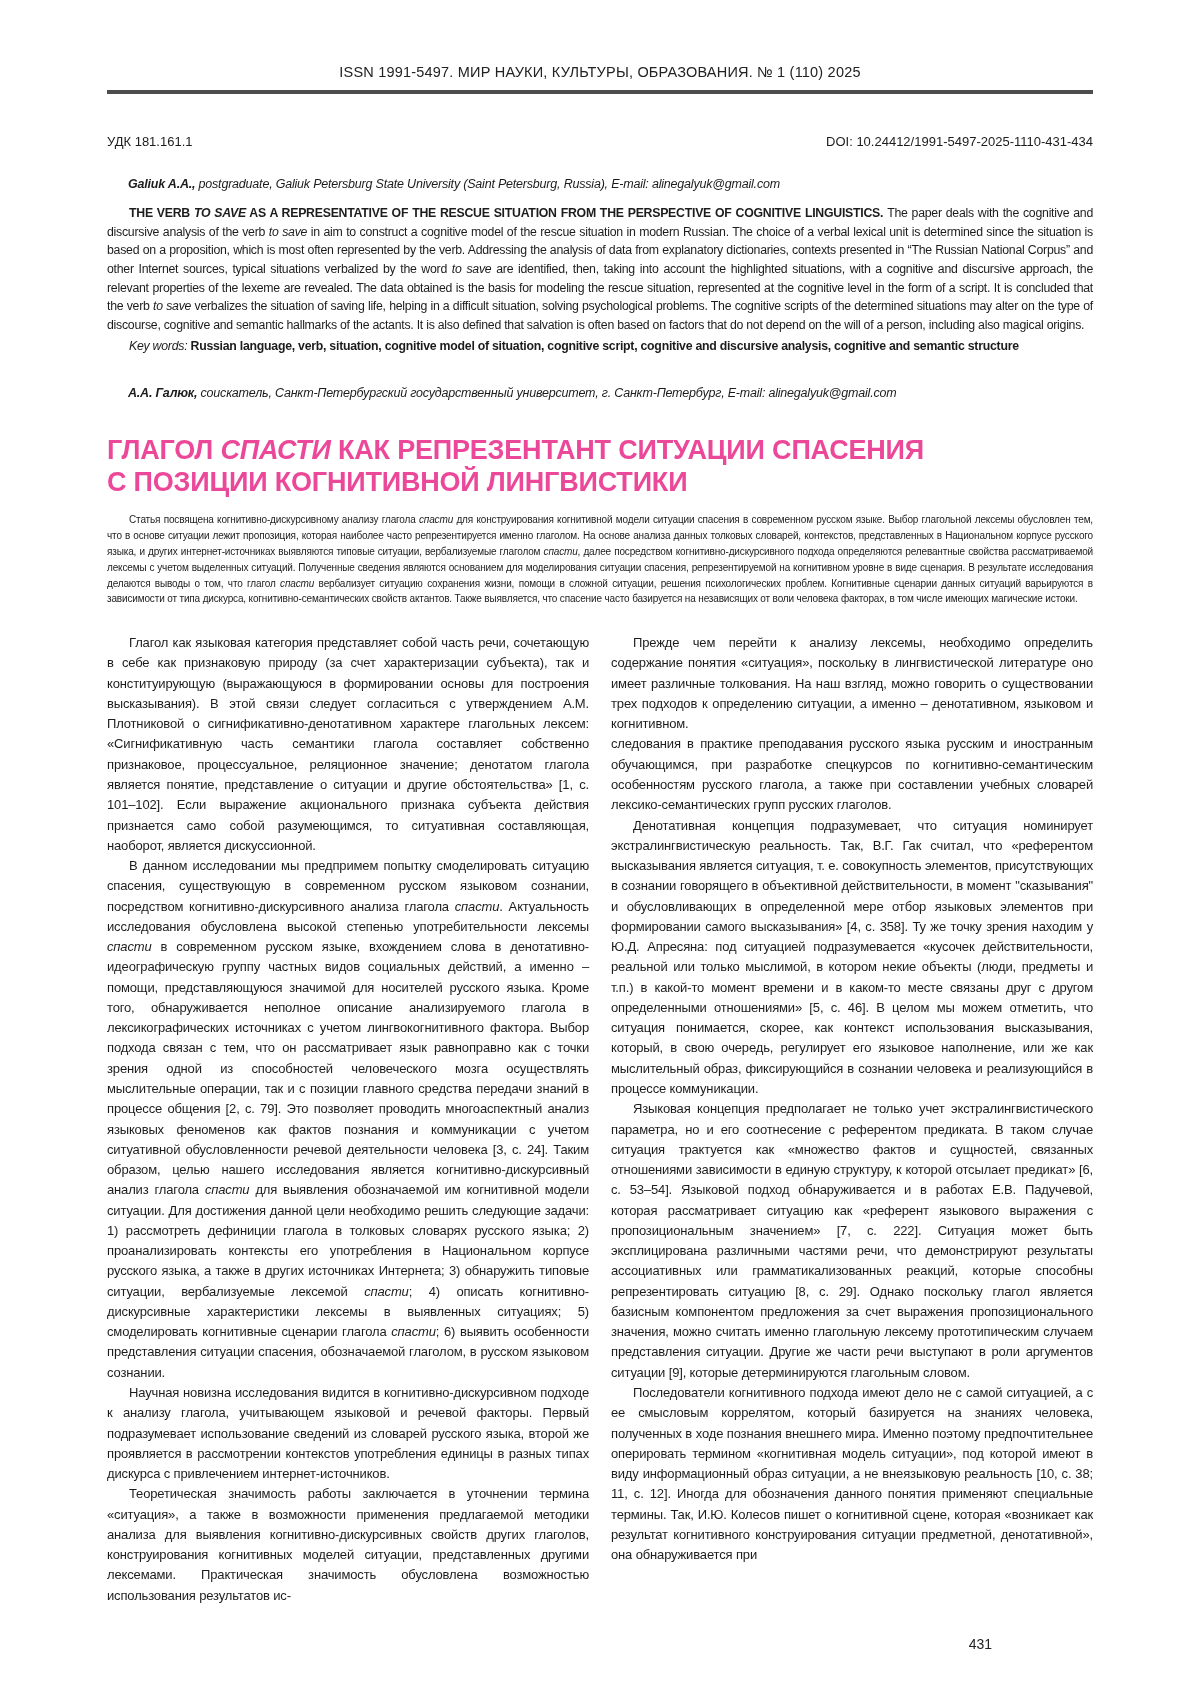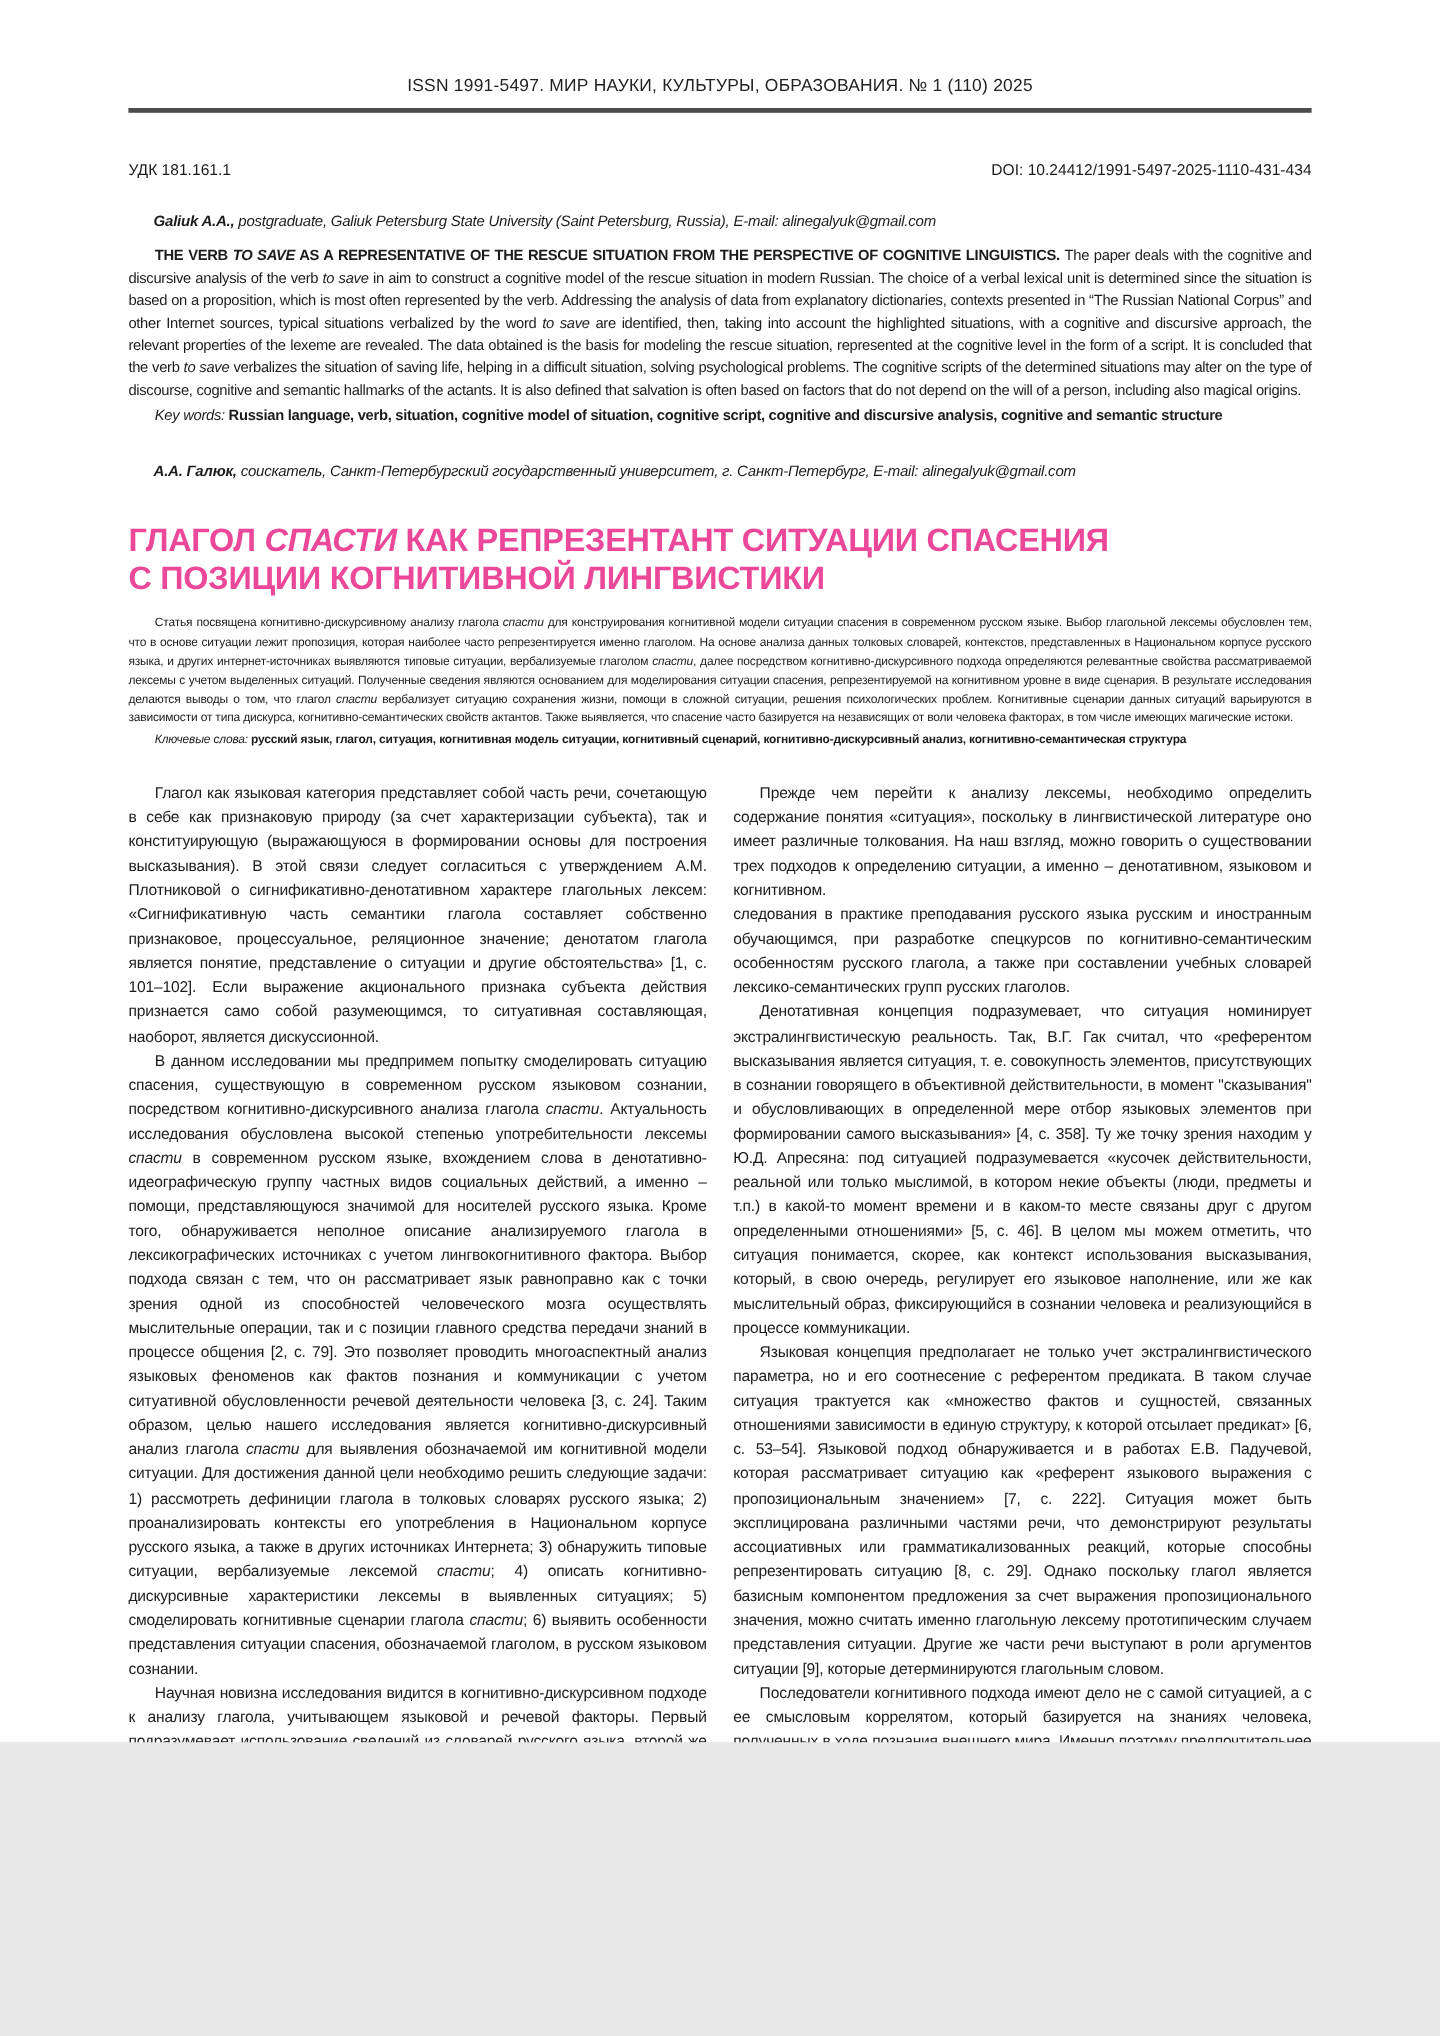--- a/index.html
+++ b/index.html
@@ -1,18 +1,18 @@
 <!DOCTYPE html>
 <html lang="ru"><head>
 <meta charset="utf-8">
 <style>
   html,body{margin:0;padding:0;background:#e8e8e8;}
   .page{
     position:relative;
-    width:1200px;height:1452px;
+    width:1200px;height:1697px;
     margin:0 auto;
     background:#ffffff;
     box-sizing:border-box;
     padding:64px 107px 0 107px;
     overflow:hidden;
     font-family:"Liberation Sans","DejaVu Sans",sans-serif;
     color:#1c1c1c;
   }
   .journal-header{
     text-align:center;
@@ -77,21 +77,21 @@
     letter-spacing:-.15px;
     text-align:justify;
   }
   .column p.body-para{
     margin:0;
     text-indent:22px;
   }
   .column p.body-para.noindent{text-indent:0;}
   .page-number{
     position:absolute;
-    top:1550px;
+    top:1636px;
     right:208px;
     font-size:14px;
     color:#222;
   }
   .b{font-weight:bold;}
   .i{font-style:italic;}
   .bi{font-weight:bold;font-style:italic;}
 </style>
 </head>
 <body>
@@ -112,21 +112,20 @@
   <p class="abstract en kw"><span class="i">Key words: </span><span class="b">Russian language, verb, situation, cognitive model of situation, cognitive script, cognitive and discursive analysis, cognitive and semantic structure</span></p>
 
   <p class="author-line ru"><span class="bi">А.А. Галюк,</span><span class="i"> соискатель, Санкт-Петербургский государственный университет, г. Санкт-Петербург, E-mail: alinegalyuk@gmail.com</span></p>
 
   <h1 class="article-title">
     <span class="title-line"><span class="b">ГЛАГОЛ </span><span class="bi">СПАСТИ</span><span class="b"> КАК РЕПРЕЗЕНТАНТ СИТУАЦИИ СПАСЕНИЯ</span></span>
     <span class="title-line">С ПОЗИЦИИ КОГНИТИВНОЙ ЛИНГВИСТИКИ</span>
   </h1>
 
   <p class="abstract ru"><span>Статья посвящена когнитивно-дискурсивному анализу глагола </span><span class="i">спасти</span><span> для конструирования когнитивной модели ситуации спасения в современном русском языке. Выбор глагольной лексемы обусловлен тем, что в основе ситуации лежит пропозиция, которая наиболее часто репрезентируется именно глаголом. На основе анализа данных толковых словарей, контекстов, представленных в Национальном корпусе русского языка, и других интернет-источниках выявляются типовые ситуации, вербализуемые глаголом </span><span class="i">спасти</span><span>, далее посредством когнитивно-дискурсивного подхода определяются релевантные свойства рассматриваемой лексемы с учетом выделенных ситуаций. Полученные сведения являются основанием для моделирования ситуации спасения, репрезентируемой на когнитивном уровне в виде сценария. В результате исследования делаются выводы о том, что глагол </span><span class="i">спасти</span><span> вербализует ситуацию сохранения жизни, помощи в сложной ситуации, решения психологических проблем. Когнитивные сценарии данных ситуаций варьируются в зависимости от типа дискурса, когнитивно-семантических свойств актантов. Также выявляется, что спасение часто базируется на независящих от воли человека факторах, в том числе имеющих магические истоки.</span></p>
-  <p class="abstract ru kw"><span class="i">Ключевые слова: </span><span class="b">русский язык, глагол, ситуация, когнитивная модель ситуации, когнитивный сценарий, когнитивно-дискурсивный анализ, когнитивно-семантическая структура</span></p>
 
   <div class="body-columns">
     <div class="column">
         <p class="body-para"><span>Глагол как языковая категория представляет собой часть речи, сочетающую в себе как признаковую природу (за счет характеризации субъекта), так и конституирующую (выражающуюся в формировании основы для построения высказывания). В этой связи следует согласиться с утверждением А.М. Плотниковой о сигнификативно-денотативном характере глагольных лексем: «Сигнификативную часть семантики глагола составляет собственно признаковое, процессуальное, реляционное значение; денотатом глагола является понятие, представление о ситуации и другие обстоятельства» [1, с. 101–102]. Если выражение акционального признака субъекта действия признается само собой разумеющимся, то ситуативная составляющая, наоборот, является дискуссионной.</span></p>
         <p class="body-para"><span>В данном исследовании мы предпримем попытку смоделировать ситуацию спасения, существующую в современном русском языковом сознании, посредством когнитивно-дискурсивного анализа глагола </span><span class="i">спасти</span><span>. Актуальность исследования обусловлена высокой степенью употребительности лексемы </span><span class="i">спасти</span><span> в современном русском языке, вхождением слова в денотативно-идеографическую группу частных видов социальных действий, а именно – помощи, представляющуюся значимой для носителей русского языка. Кроме того, обнаруживается неполное описание анализируемого глагола в лексикографических источниках с учетом лингвокогнитивного фактора. Выбор подхода связан с тем, что он рассматривает язык равноправно как с точки зрения одной из способностей человеческого мозга осуществлять мыслительные операции, так и с позиции главного средства передачи знаний в процессе общения [2, с. 79]. Это позволяет проводить многоаспектный анализ языковых феноменов как фактов познания и коммуникации с учетом ситуативной обусловленности речевой деятельности человека [3, с. 24]. Таким образом, целью нашего исследования является когнитивно-дискурсивный анализ глагола </span><span class="i">спасти</span><span> для выявления обозначаемой им когнитивной модели ситуации. Для достижения данной цели необходимо решить следующие задачи: 1) рассмотреть дефиниции глагола в толковых словарях русского языка; 2) проанализировать контексты его употребления в Национальном корпусе русского языка, а также в других источниках Интернета; 3) обнаружить типовые ситуации, вербализуемые лексемой </span><span class="i">спасти</span><span>; 4) описать когнитивно-дискурсивные характеристики лексемы в выявленных ситуациях; 5) смоделировать когнитивные сценарии глагола </span><span class="i">спасти</span><span>; 6) выявить особенности представления ситуации спасения, обозначаемой глаголом, в русском языковом сознании.</span></p>
         <p class="body-para"><span>Научная новизна исследования видится в когнитивно-дискурсивном подходе к анализу глагола, учитывающем языковой и речевой факторы. Первый подразумевает использование сведений из словарей русского языка, второй же проявляется в рассмотрении контекстов употребления единицы в разных типах дискурса с привлечением интернет-источников.</span></p>
         <p class="body-para"><span>Теоретическая значимость работы заключается в уточнении термина «ситуация», а также в возможности применения предлагаемой методики анализа для выявления когнитивно-дискурсивных свойств других глаголов, конструирования когнитивных моделей ситуации, представленных другими лексемами. Практическая значимость обусловлена возможностью использования результатов ис-</span></p>
       </div>
     <div class="column">
         <p class="body-para"><span>Прежде чем перейти к анализу лексемы, необходимо определить содержание понятия «ситуация», поскольку в лингвистической литературе оно имеет различные толкования. На наш взгляд, можно говорить о существовании трех подходов к определению ситуации, а именно – денотативном, языковом и когнитивном.</span></p>

